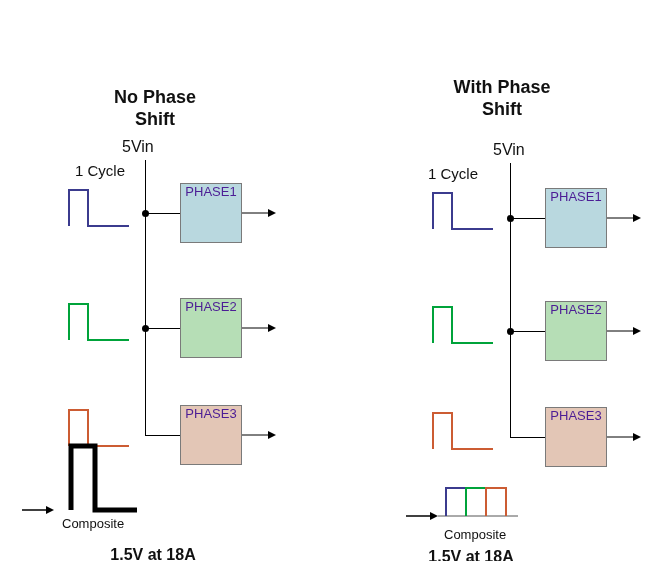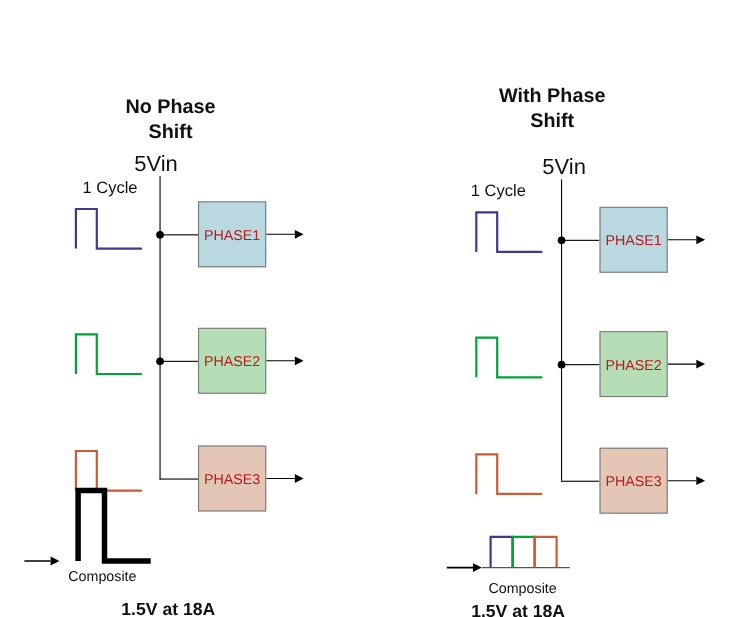--- a/index.html
+++ b/index.html
@@ -1,29 +1,29 @@
 <!DOCTYPE html>
 <html><head>
 <meta charset="utf-8">
 <style>
   html,body{margin:0;padding:0;background:#fff;}
   .canvas{
     position:relative;width:672px;height:561px;background:#ffffff;
     font-family:"Liberation Sans",sans-serif;overflow:hidden;color:#111;margin-top:48px;
   }
   .title{position:absolute;font-weight:bold;font-size:18px;line-height:22px;text-align:center;color:#111;}
-  .vin{position:absolute;font-size:20px;color:#111;}
+  .vin{position:absolute;font-size:16px;color:#111;}
   .cycle{position:absolute;font-size:15px;color:#111;}
   .line-v{position:absolute;width:1px;background:#000;}
   .line-h{position:absolute;height:1px;background:#000;}
   .dot{position:absolute;width:7px;height:7px;border-radius:50%;background:#000;}
   .phase-box{
     position:absolute;width:62px;height:60px;border:1px solid #7a7a7a;
-    display:flex;align-items:center;justify-content:center;
-    font-size:13px;color:#b91c1c;box-sizing:border-box;
+    display:flex;align-items:flex-start;justify-content:center;
+    font-size:13px;color:#4c1d95;box-sizing:border-box;
   }
   .wave,.arrow{position:absolute;display:block;}
   .composite-label{position:absolute;font-size:13px;color:#111;}
   .output-label{position:absolute;font-weight:bold;font-size:16px;width:130px;text-align:center;color:#111;}
   .watermark{position:absolute;font-size:18px;letter-spacing:0.5px;}
 </style>
 </head>
 <body>
 
 <div class="canvas">

